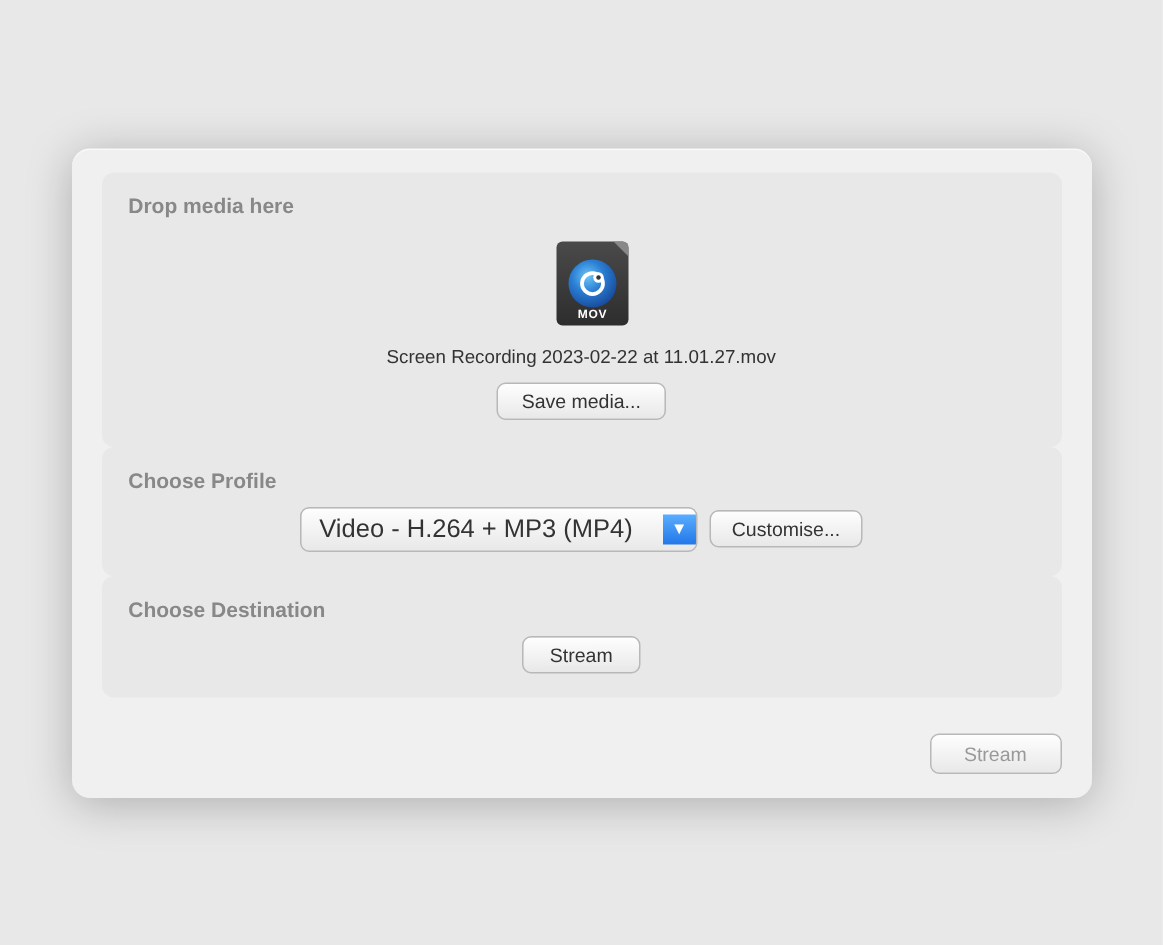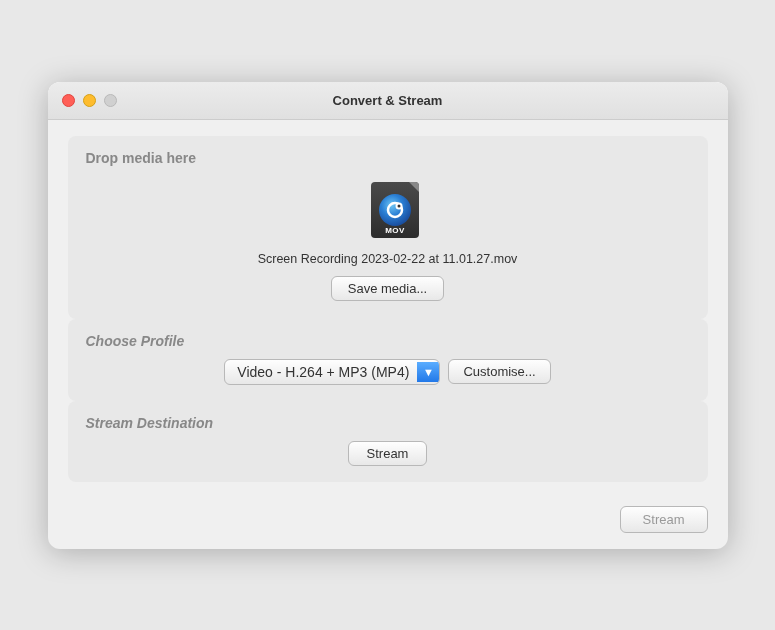--- a/index.html
+++ b/index.html
@@ -85,21 +85,20 @@
       background: #e8e8e8;
       border-radius: 8px;
       padding: 14px 18px;
     }
 
     .panel-title {
       font-size: 14px;
       font-weight: 600;
       color: #888;
       margin-bottom: 10px;
-      font-style: italic;
     }
 
     
     .drop-media-panel {
       display: flex;
       flex-direction: column;
       align-items: center;
       padding: 14px 18px 18px;
     }
 
@@ -196,22 +195,22 @@
     .profile-select-wrapper {
       display: flex;
       align-items: center;
       background: linear-gradient(180deg, #fefefe 0%, #e8e8e8 100%);
       border: 1px solid #b8b8b8;
       border-radius: 6px;
       overflow: hidden;
     }
 
     .profile-select-label {
-      padding: 4px 8px 4px 12px;
-      font-size: 14px;
+      padding: 4px 20px 4px 12px;
+      font-size: 17px;
       color: #333;
     }
 
     .profile-select-arrow {
       background: linear-gradient(180deg, #5aadff 0%, #2278e8 100%);
       width: 22px;
       height: 100%;
       display: flex;
       align-items: center;
       justify-content: center;
@@ -266,28 +265,20 @@
       padding: 5px 22px;
       font-size: 13px;
       color: #999;
       cursor: default;
     }
   </style>
 </head>
 <body>
 
 <div class="window">
-  <div class="titlebar">
-    <div class="window-controls">
-      <button class="control-btn control-close"></button>
-      <button class="control-btn control-minimize"></button>
-      <button class="control-btn control-maximize"></button>
-    </div>
-    <span class="titlebar-title">Convert &amp; Stream</span>
-  </div>
 
   <div class="window-content">
 
     <div class="panel drop-media-panel">
       <span class="drop-media-label">Drop media here</span>
       <div class="file-icon-wrapper">
         <div class="file-icon">
           <div class="file-icon-body">
 
             <svg class="quicktime-logo" viewBox="0 0 34 34" xmlns="http://www.w3.org/2000/svg">
@@ -318,21 +309,21 @@
           <span class="profile-select-label">Video - H.264 + MP3 (MP4)</span>
           <div class="profile-select-arrow">
             <span>▼</span>
           </div>
         </div>
         <button class="customise-btn">Customise...</button>
       </div>
     </div>
 
     <div class="panel destination-panel">
-      <div class="panel-title">Stream Destination</div>
+      <div class="panel-title">Choose Destination</div>
       <div class="destination-controls">
         <button class="dest-btn">Stream</button>
       </div>
     </div>
 
   </div>
 
   <div class="bottom-bar">
     <button class="stream-main-btn">Stream</button>
   </div>

